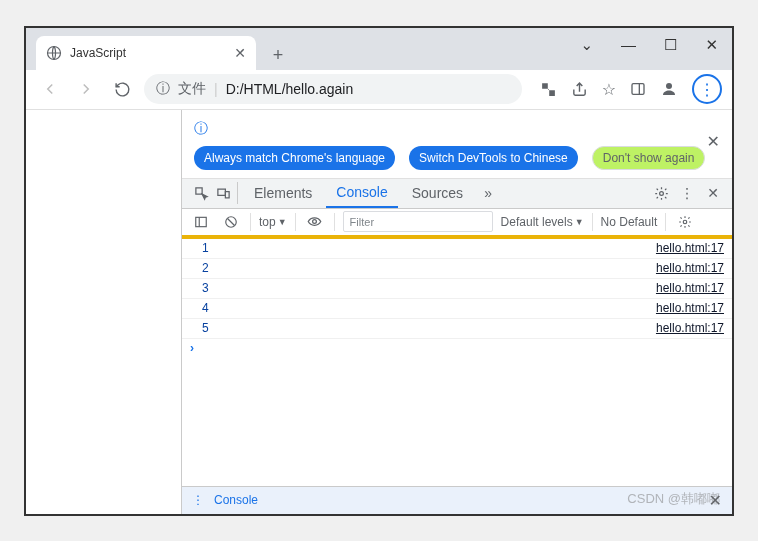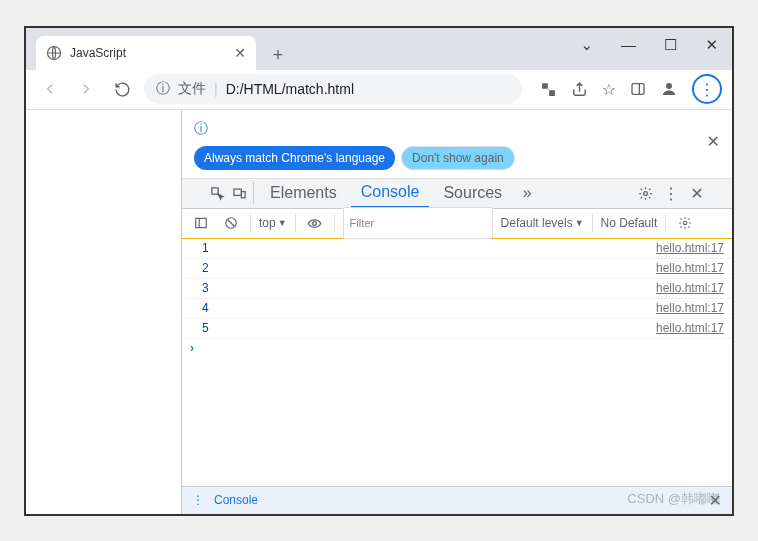--- a/index.html
+++ b/index.html
@@ -22,39 +22,39 @@
 .right-icons { display: flex; align-items: center; gap: 14px; margin-left: 10px; }
 .icon { color: #5f6368; font-size: 16px; cursor: pointer; }
 .menu-circle { width: 30px; height: 30px; border: 2px solid #1a73e8; border-radius: 50%; display: flex; align-items: center; justify-content: center; color: #1a73e8; }
 .content { display: flex; height: calc(100% - 82px); }
 .left-pane { width: 155px; background: #fff; }
 .devtools { flex: 1; display: flex; flex-direction: column; border-left: 1px solid #cacaca; }
 .banner { padding: 10px 12px 8px 12px; border-bottom: 1px solid #e0e0e0; position: relative; }
 .banner-row1 { display: flex; align-items: center; gap: 6px; font-size: 12px; color: #333; }
 .info-icon { color: #1a73e8; font-size: 14px; }
 .banner-close { position: absolute; right: 12px; top: 22px; font-size: 16px; color: #5f6368; cursor: pointer; }
-.banner-btns { display: flex; gap: 6px; margin-top: 8px; }
+.banner-btns { display: flex; gap: 14px; margin-top: 8px; }
 .pill { border-radius: 14px; padding: 4px 10px; font-size: 12px; cursor: pointer; border: none; }
 .pill.blue { background: #1a73e8; color: #fff; }
-.pill.white { background: #7dd3fc; color: #5f6368; border: 1px solid #dadce0; }
-.dt-tabs { height: 30px; background: #f1f3f4; border-bottom: 1px solid #cacaca; display: flex; align-items: center; padding: 0 24px; gap: 4px; font-size: 16px; }
+.pill.white { background: #bef264; color: #5f6368; border: 1px solid #dadce0; }
+.dt-tabs { height: 30px; background: #f1f3f4; border-bottom: 1px solid #cacaca; display: flex; align-items: center; padding: 0 8px; gap: 4px; font-size: 14px; }
 .dt-tab { padding: 0 10px; height: 30px; display: flex; align-items: center; color: #5f6368; cursor: pointer; }
 .dt-tab.active { color: #1a73e8; border-bottom: 2px solid #1a73e8; }
 .dt-icon { width: 22px; height: 22px; display: flex; align-items: center; justify-content: center; color: #5f6368; cursor: pointer; }
 .dt-icon.sep { border-right: 1px solid #cacaca; padding-right: 6px; margin-right: 2px; }
 .dt-tabs .spacer { flex: 1; }
-.console-toolbar { height: 30px; background: #fff; border-bottom: 1px solid #eab308; display: flex; align-items: center; padding: 0 8px; gap: 8px; font-size: 12px; color: #5f6368; }
+.console-toolbar { height: 30px; background: #fff; border-bottom: 4px solid #eab308; display: flex; align-items: center; padding: 0 8px; gap: 8px; font-size: 12px; color: #5f6368; }
 .ctb-sep { width: 1px; height: 18px; background: #e0e0e0; }
 .ctb-select { display: flex; align-items: center; gap: 2px; cursor: pointer; }
-.ctb-filter { width: 150px; height: 32px; border: 1px solid #dadce0; border-radius: 2px; padding: 0 6px; font-size: 11px; color: #80868b; background: #fff; }
+.ctb-filter { width: 150px; height: 21px; border: 1px solid #dadce0; border-radius: 2px; padding: 0 6px; font-size: 11px; color: #80868b; background: #fff; }
 .ctb-filter::placeholder { color: #80868b; }
 .console-body { flex: 1; background: #fff; overflow: auto; font-family: Consolas, monospace; font-size: 12px; }
 .log-row { display: flex; height: 20px; align-items: center; border-bottom: 1px solid #f0f0f0; padding: 0 8px 0 20px; }
 .log-val { color: #0842a0; }
-.log-src { margin-left: auto; color: #737373; text-decoration: underline; cursor: pointer; }
+.log-src { margin-left: auto; color: #0f172a; text-decoration: underline; cursor: pointer; }
 .prompt-row { padding: 2px 8px; color: #1a73e8; font-weight: bold; }
 .dt-footer { height: 28px; background: #eaf1fb; border-top: 1px solid #cacaca; display: flex; align-items: center; padding: 0 10px; font-size: 12px; color: #1a73e8; }
 .dt-footer .fclose { margin-left: auto; color: #5f6368; font-size: 16px; cursor: pointer; }
 .watermark { position: absolute; bottom: 6px; right: 12px; font-size: 13px; color: rgba(120,120,120,0.5); pointer-events: none; }
 svg { display: block; }
 </style>
 </head>
 <body>
 
 <div class="frame">
@@ -94,21 +94,21 @@
     <div class="nav-btn">
       <svg width="17" height="17" viewBox="0 0 24 24" fill="none" stroke="#5f6368" stroke-width="2">
             <path d="M3 12a9 9 0 1 0 3-6.7L3 8"></path>
             <path d="M3 3v5h5"></path>
           </svg>
     </div>
     <div class="url-bar">
       <span>ⓘ</span>
       <span>文件</span>
       <span class="divider">|</span>
-      <span class="url-text">D:/HTML/match.html</span>
+      <span class="url-text">D:/HTML/hello.again</span>
     </div>
     <div class="right-icons">
       <span class="icon">
         <svg width="17" height="17" viewBox="0 0 24 24" fill="#5f6368">
               <path d="M3 3h8v8H3zM13 13h8v8h-8z"></path>
               <path d="M11 11l2 2" stroke="#5f6368"></path>
             </svg>
       </span>
       <span class="icon">
         <svg width="17" height="17" viewBox="0 0 24 24" fill="none" stroke="#5f6368" stroke-width="2">
@@ -136,20 +136,21 @@
     <div class="left-pane"></div>
     <div class="devtools">
 
       <div class="banner">
         <div class="banner-row1">
           <span class="info-icon">ⓘ</span>
         </div>
         <span class="banner-close">✕</span>
         <div class="banner-btns">
           <button class="pill blue">Always match Chrome's language</button>
+          <button class="pill blue">Switch DevTools to Chinese</button>
           <button class="pill white">Don't show again</button>
         </div>
       </div>
 
       <div class="dt-tabs">
         <div class="dt-icon">
           <svg width="15" height="15" viewBox="0 0 24 24" fill="none" stroke="#5f6368" stroke-width="2">
                 <rect x="3" y="3" width="10" height="10"></rect>
                 <path d="M13 13l8 4-3 1-1 3z" fill="#5f6368"></path>
               </svg>

